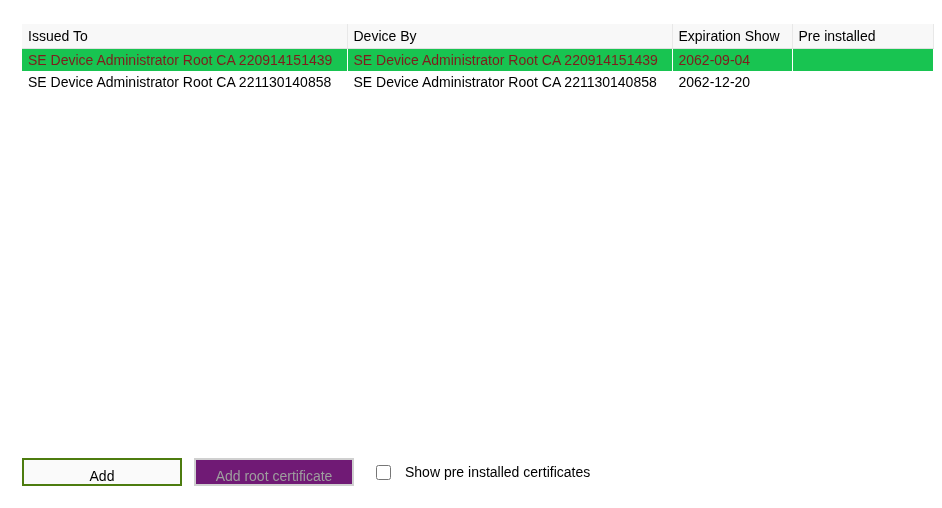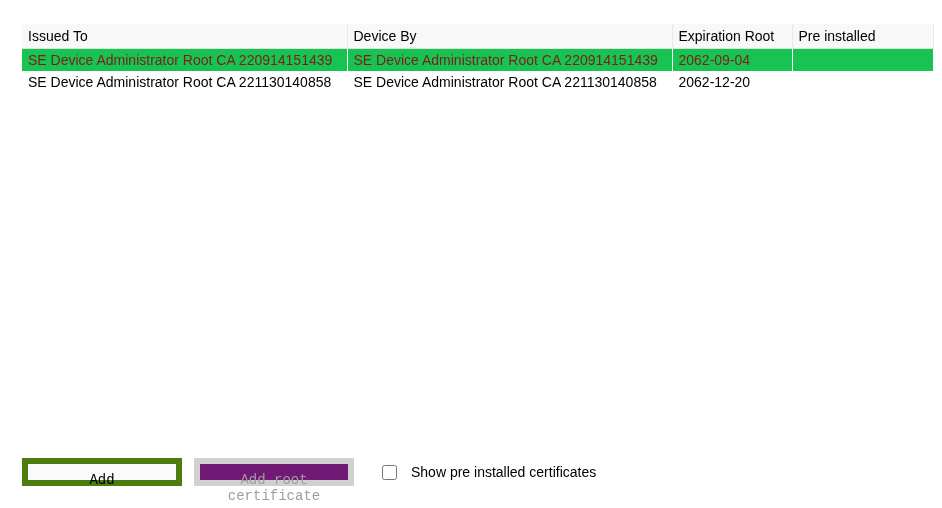--- a/index.html
+++ b/index.html
@@ -56,37 +56,37 @@
     .col-pre { width: auto; }
     .button-bar {
       display: flex;
       align-items: center;
       gap: 12px;
       padding: 6px 6px 12px 6px;
     }
     button {
       width: 160px;
       height: 28px;
-      font-family: Liberation Mono, monospace;
+      font-family: Liberation Sans, sans-serif;
       font-size: 14px;
       background: #fafafa;
-      border: 6px solid #4d7c0f;
+      border: 2px solid #4d7c0f;
       cursor: pointer;
     }
     button:disabled {
       color: #9e9e9e;
       border-color: #d0d0d0;
       background: #701a75;
       cursor: default;
     }
     .checkbox-wrap {
       display: flex;
       align-items: center;
       gap: 6px;
-      margin-left: 8px;
+      margin-left: 2px;
     }
     .checkbox-wrap input[type="checkbox"] {
       width: 15px;
       height: 15px;
       cursor: pointer;
     }
     .checkbox-wrap label {
       cursor: pointer;
     }
   </style>
@@ -98,21 +98,21 @@
     <colgroup>
       <col class="col-issued-to">
       <col class="col-issued-by">
       <col class="col-exp-date">
       <col class="col-pre">
     </colgroup>
     <thead>
       <tr>
         <th>Issued To</th>
         <th>Device By</th>
-        <th>Expiration Root</th>
+        <th>Expiration Show</th>
         <th>Pre installed</th>
       </tr>
     </thead>
     <tbody id="table-body">
         <tr class="selected">
           <td>SE Device Administrator Root CA 220914151439</td>
           <td>SE Device Administrator Root CA 220914151439</td>
           <td>2062-09-04</td>
           <td></td>
         </tr>

